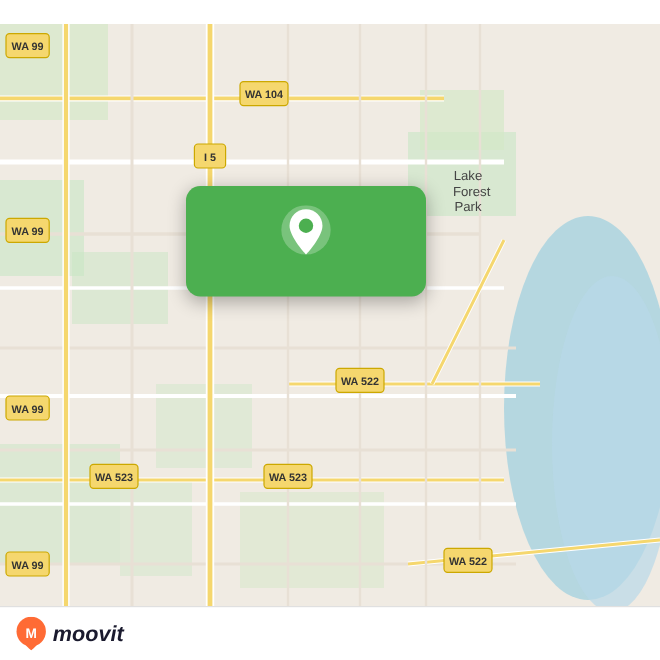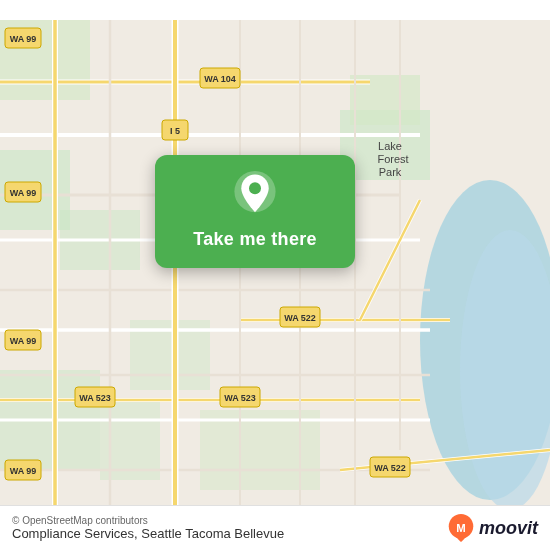--- a/index.html
+++ b/index.html
@@ -203,28 +203,23 @@
     <line x1="420" y1="180" x2="360" y2="300" stroke="#f5d76e" stroke-width="2.5"></line>
   </svg>
 
   <div id="action-card">
 
     <svg id="pin-icon" viewBox="0 0 48 56" xmlns="http://www.w3.org/2000/svg">
       <circle cx="24" cy="24" r="24" fill="white" opacity="0.25"></circle>
       <path d="M24 4C15.16 4 8 11.16 8 20C8 31 24 48 24 48C24 48 40 31 40 20C40 11.16 32.84 4 24 4Z" fill="white"></path>
       <circle cx="24" cy="20" r="7" fill="#4CAF50"></circle>
     </svg>
-    <span id="action-label">Take me there</span>
   </div>
 
   <div id="bottom-bar">
-    <div id="bottom-left">
-      <span id="osm-attribution">© OpenStreetMap contributors</span>
-      <span id="location-name">Compliance Services, Seattle Tacoma Bellevue</span>
-    </div>
 
     <div id="moovit-logo">
 
       <svg id="moovit-icon" viewBox="0 0 32 32" xmlns="http://www.w3.org/2000/svg">
         <circle cx="16" cy="14" r="14" fill="#FF6B35"></circle>
         <path d="M16 2C9.37 2 4 7.37 4 14C4 22 16 32 16 32C16 32 28 22 28 14C28 7.37 22.63 2 16 2Z" fill="#FF6B35"></path>
         <text x="16" y="20" text-anchor="middle" font-size="13" font-weight="bold" fill="white">M</text>
       </svg>
       <span id="moovit-text">moovit</span>
     </div>

